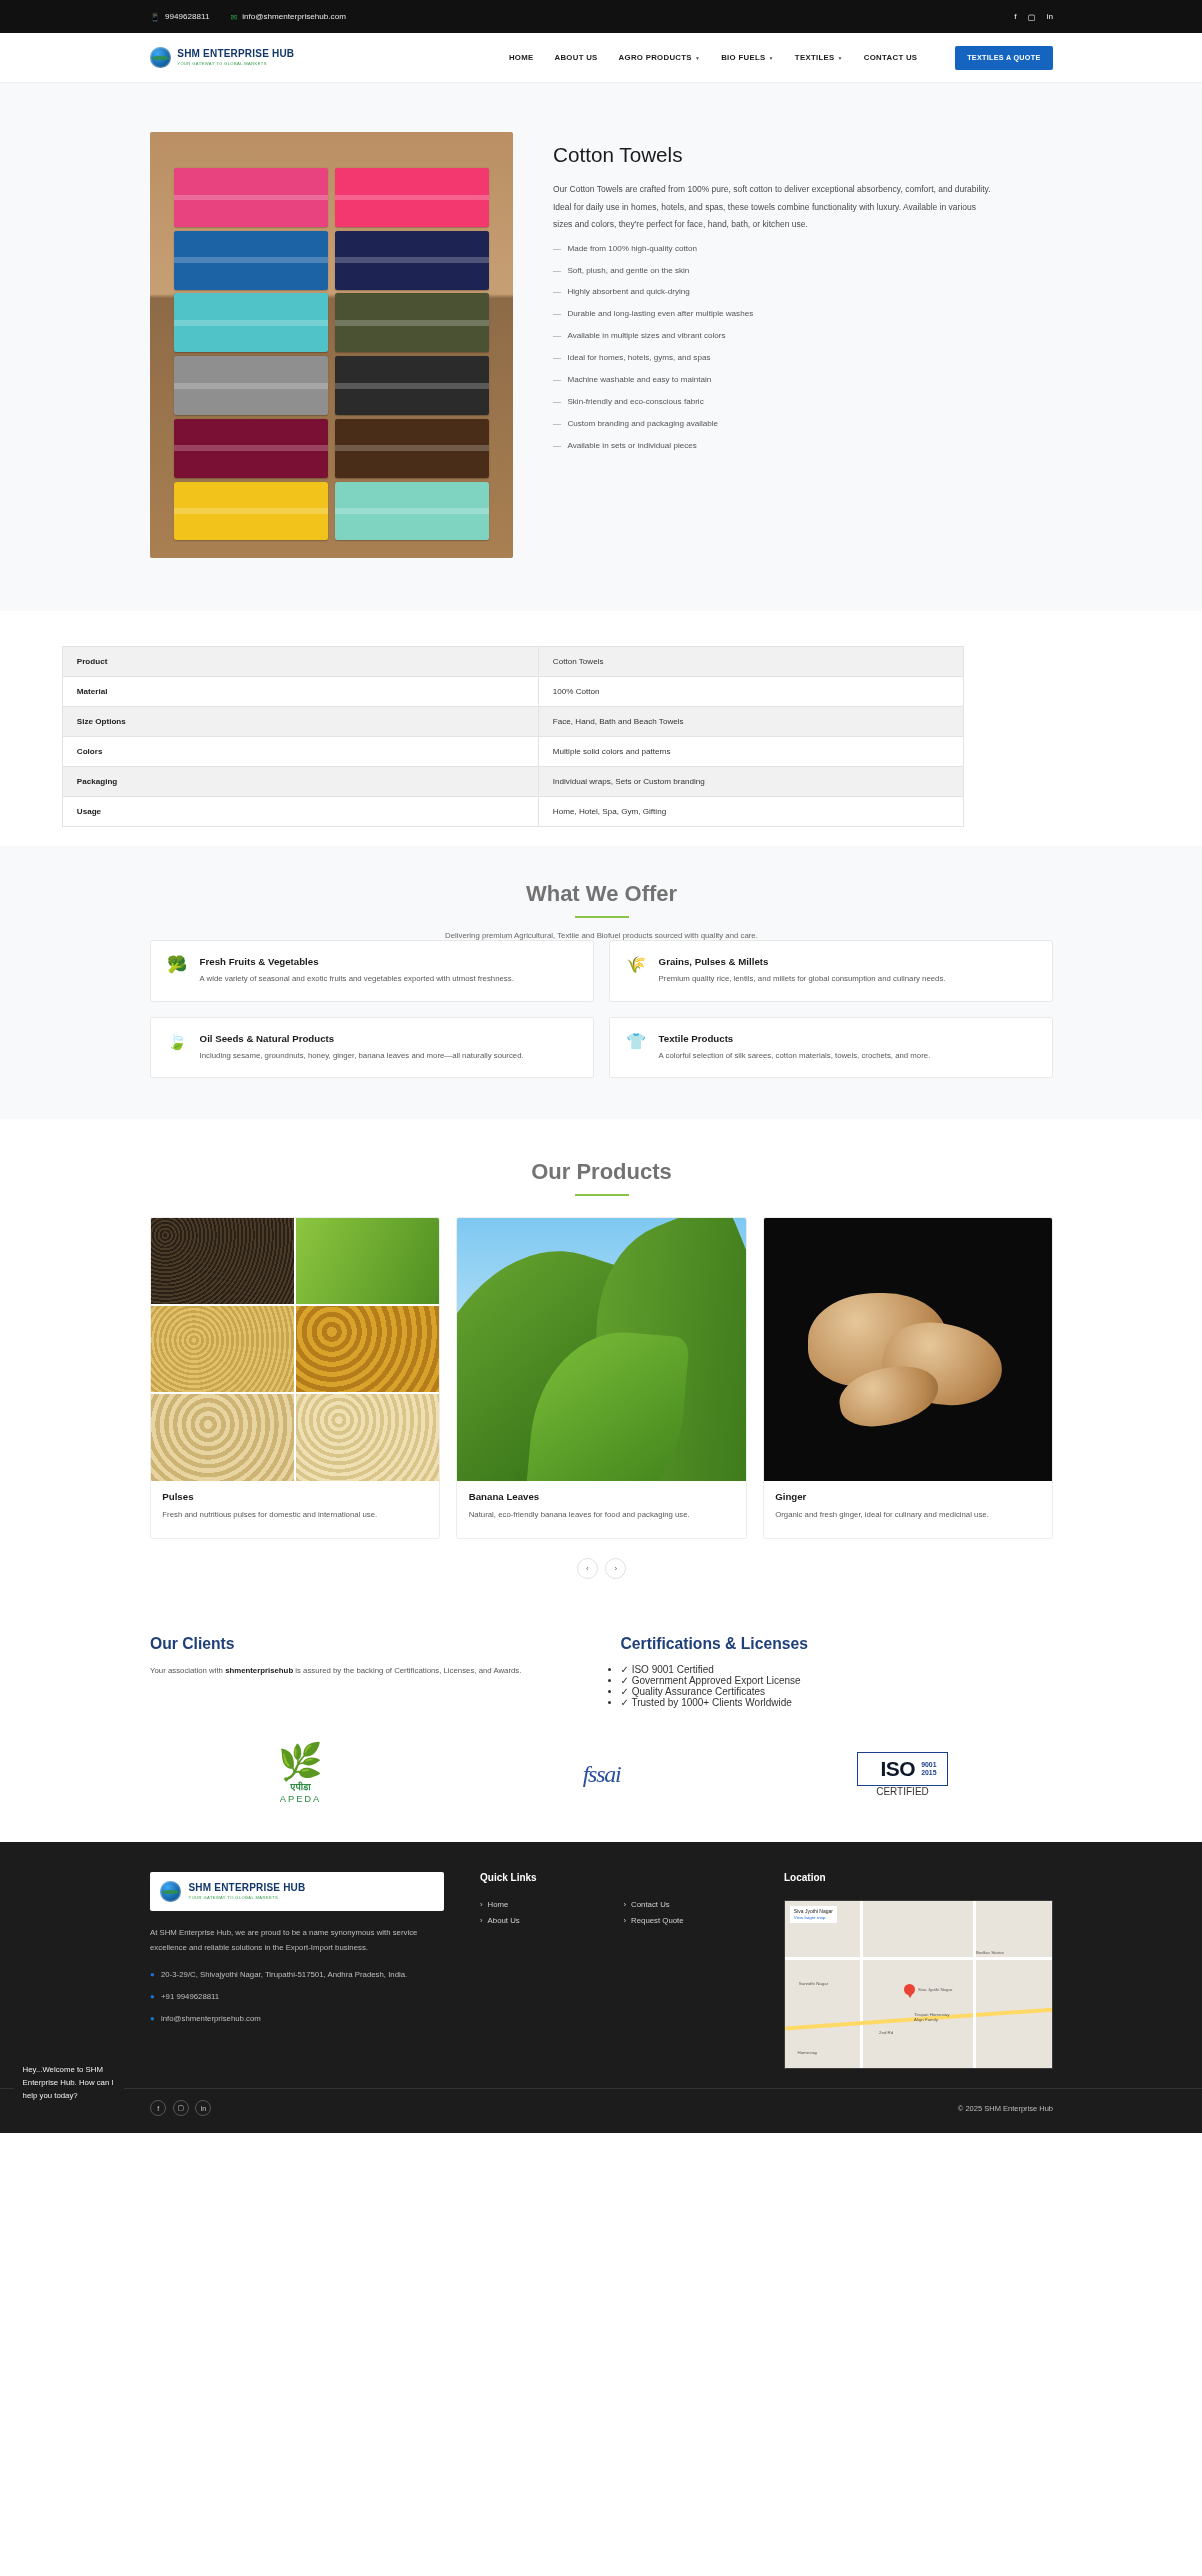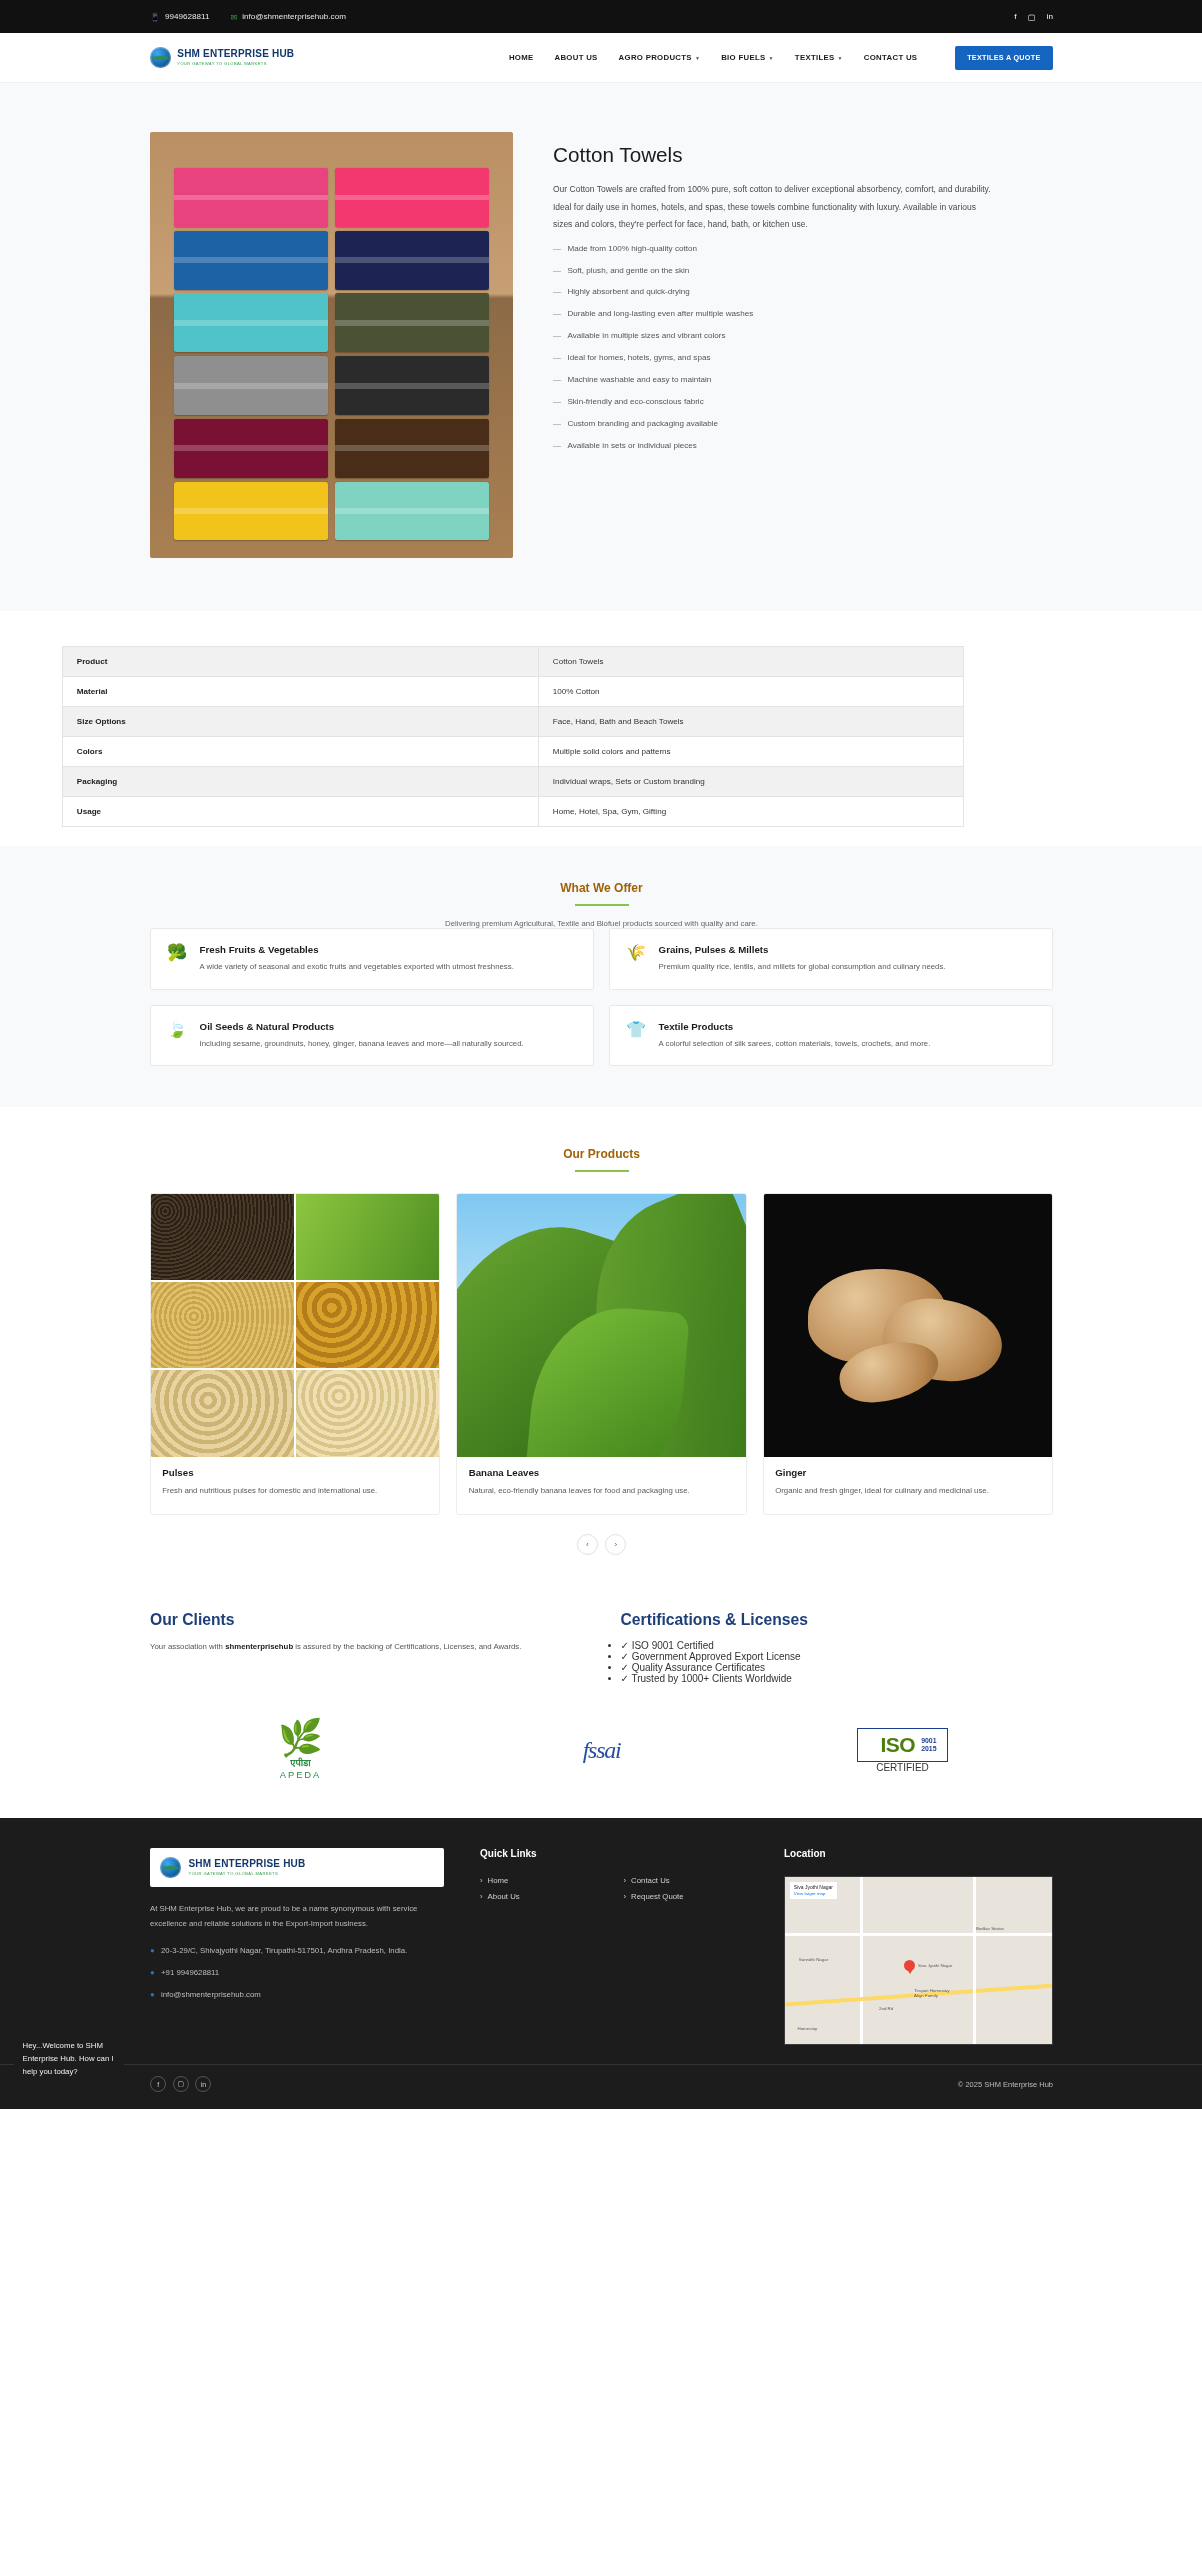--- a/index.html
+++ b/index.html
@@ -99,21 +99,21 @@
   table.spec tr:nth-child(odd) { background: #f1f1f1; }
   table.spec tr:nth-child(even) { background: #ffffff; }
   table.spec td.k { width: 476px; font-weight: bold; color:#222; }
 
   
   .offer {
     background: #f7f9fb;
     padding: 35px 150px 41px 150px;
     text-align: center;
   }
-  .sec-title { font-size: 12px; font-weight: bold; color:#a16207; }
+  .sec-title { font-size: 22px; font-weight: bold; color:#737373; }
   .sec-underline { width: 54px; height: 1.9px; background: #8bc34a; margin: 8.8px auto 13.8px auto; }
   .sec-sub { font-size: 7.8px; color:#666; }
   .offer-grid { display: grid; grid-template-columns: 1fr 1fr; gap: 15px; }
   .offer-card {
     background: #ffffff; border: 0.6px solid #e8e8e8; border-radius: 2.5px;
     padding: 15px 16.3px; display: flex; gap: 11.3px; text-align: left; align-items:flex-start;
   }
   .offer-ico { font-size: 16.3px; line-height: 1; flex: none; width: 21px; text-align:center; }
   .offer-h { font-size: 9.7px; font-weight: bold; color:#1b1b1b; margin-bottom: 5px; }
   .offer-p { font-size: 7.8px; color:#5a5a5a; line-height: 1.7; }
@@ -153,21 +153,21 @@
   .cl-text b { color:#1b1b1b; }
   .logos { padding: 17.5px 150px 38px 150px; display:grid; grid-template-columns: repeat(3,1fr); align-items:center; justify-items:center; }
   .apeda { text-align:center; }
   .apeda .plant { font-size: 36px; color:#2e8b45; line-height:1; }
   .apeda .hi { font-size: 9.4px; color:#2e8b45; font-weight:bold; }
   .apeda .nm { font-size: 9.4px; color:#2e8b45; letter-spacing:1.9px; }
   .fssai { font-family: "Liberation Serif", serif; font-size: 24px; font-style: italic; color:#2b4ea0; letter-spacing:-1.3px; }
   .iso {
     border: 1.9px solid #1b3f8f; padding: 3.8px 10px; display:flex; align-items:center; gap:6.3px; background:#fff;
   }
-  .iso .big { font-size: 21px; font-weight:bold; color:#4d7c0f; letter-spacing:-0.6px;margin-left:12px; }
+  .iso .big { font-size: 21px; font-weight:bold; color:#0f172a; letter-spacing:-0.6px;margin-left:12px; }
   .iso .small { font-size: 6.9px; color:#1b3f8f; font-weight:bold; line-height:1.2; }
   .iso-wrap { display:flex; flex-direction:column; align-items:center; }
 
   
   .footer { background:#1c1c1c; color:#cfcfcf; padding: 30px 150px 19px 150px; display:grid; grid-template-columns: 1.05fr 1.05fr 1fr; gap: 36px; }
   .f-logo-box { background:#ffffff; border-radius:1.9px; padding: 8.8px 10px; width: 294px; display:flex; align-items:center; gap:7.5px; }
   .f-about { font-size: 7.8px; line-height: 2; margin-top: 13.8px; color:#bdbdbd; max-width: 294px; }
   .f-contact { margin-top: 12.5px; font-size: 7.8px; color:#bdbdbd; }
   .f-contact div { display:flex; gap:6.3px; margin-bottom: 8.8px; line-height:1.7; }
   .f-pin { color:#1976d2; }

